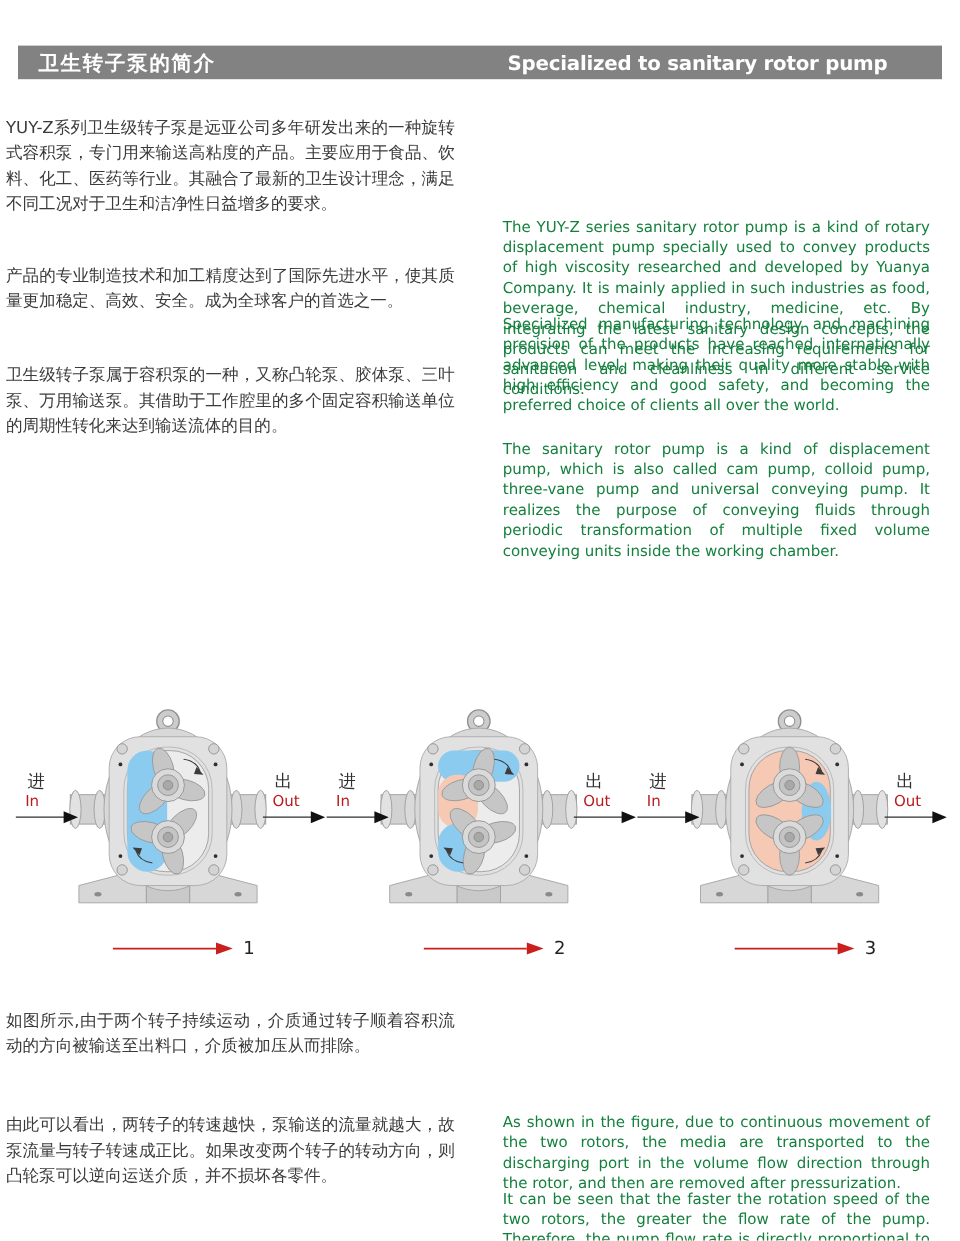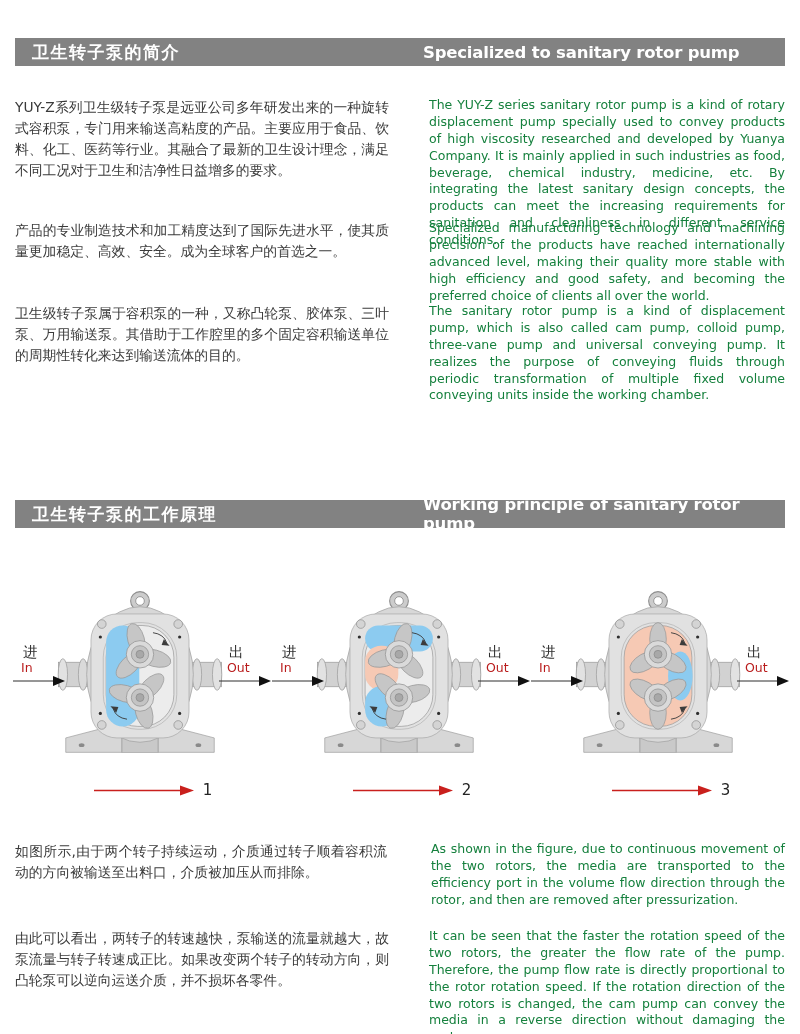--- a/index.html
+++ b/index.html
@@ -10,21 +10,21 @@
   
   .bar{
     position:absolute;left:15px;width:770px;height:28px;background:#828282;
     color:#ffffff;display:flex;align-items:center;box-sizing:border-box;
   }
   .bar-intro{top:38px;}
   .bar-principle{top:500px;}
   .bar .zh{font-size:17px;font-weight:bold;letter-spacing:1.5px;margin-left:17px;}
   .bar .en{position:absolute;left:408px;font-size:16.5px;font-weight:bold;letter-spacing:-0.2px;}
   
-  .row{position:absolute;left:15px;width:770px;display:flex;}
+  .row{position:absolute;left:5px;width:770px;display:flex;flex-direction:column;}
   .row-1{top:97px;}
   .row-2{top:220px;}
   .row-3{top:303px;}
   .row-4{top:841px;gap:44px;}
   .row-5{top:928px;}
   .col-zh{width:374px;font-size:13.8px;line-height:1.53;text-align:justify;color:#3a3a3a;}
   .col-en{width:356px;margin-left:auto;font-size:12.5px;line-height:1.35;text-align:justify;color:#15803d;}
   
   .pumps{position:absolute;top:588px;left:15px;width:770px;display:flex;justify-content:space-between;}
   .pump-fig{width:252px;display:flex;flex-direction:column;align-items:center;}
@@ -54,24 +54,20 @@
   </div>
   <div class="row row-2">
     <div class="col-zh">产品的专业制造技术和加工精度达到了国际先进水平，使其质量更加稳定、高效、安全。成为全球客户的首选之一。</div>
     <div class="col-en">Specialized manufacturing technology and machining precision of the products have reached internationally advanced level, making their quality more stable with high efficiency and good safety, and becoming the preferred choice of clients all over the world.</div>
   </div>
   <div class="row row-3">
     <div class="col-zh">卫生级转子泵属于容积泵的一种，又称凸轮泵、胶体泵、三叶泵、万用输送泵。其借助于工作腔里的多个固定容积输送单位的周期性转化来达到输送流体的目的。</div>
     <div class="col-en">The sanitary rotor pump is a kind of displacement pump, which is also called cam pump, colloid pump, three-vane pump and universal conveying pump. It realizes the purpose of conveying fluids through periodic transformation of multiple fixed volume conveying units inside the working chamber.</div>
   </div>
 
-  <div class="bar bar-principle">
-    <span class="zh">卫生转子泵的工作原理</span>
-    <span class="en">Working principle of sanitary rotor pump</span>
-  </div>
 
   <div class="pumps">
 
     <div class="pump-fig">
       <div class="pump-row">
         <div class="io io-in">
           <span class="zh">进</span>
           <span class="en">In</span>
           <svg width="52" height="12">
             <line x1="0" y1="6" x2="41" y2="6" stroke="#2e2e2e" stroke-width="1"></line>
@@ -356,20 +352,20 @@
           <polygon points="86,0.5 100,5.5 86,10.5" fill="#c9201d"></polygon>
         </svg>
         <span class="num">3</span>
       </div>
     </div>
 
   </div>
 
   <div class="row row-4">
     <div class="col-zh">如图所示,由于两个转子持续运动，介质通过转子顺着容积流动的方向被输送至出料口，介质被加压从而排除。</div>
-    <div class="col-en">As shown in the figure, due to continuous movement of the two rotors, the media are transported to the efficiency port in the volume flow direction through the rotor, and then are removed after pressurization.</div>
+    <div class="col-en">As shown in the figure, due to continuous movement of the two rotors, the media are transported to the discharging port in the volume flow direction through the rotor, and then are removed after pressurization.</div>
   </div>
   <div class="row row-5">
     <div class="col-zh">由此可以看出，两转子的转速越快，泵输送的流量就越大，故泵流量与转子转速成正比。如果改变两个转子的转动方向，则凸轮泵可以逆向运送介质，并不损坏各零件。</div>
     <div class="col-en">It can be seen that the faster the rotation speed of the two rotors, the greater the flow rate of the pump. Therefore, the pump flow rate is directly proportional to the rotor rotation speed. If the rotation direction of the two rotors is changed, the cam pump can convey the media in a reverse direction without damaging the parts.</div>
   </div>
 
 </div>
 
 </body></html>

